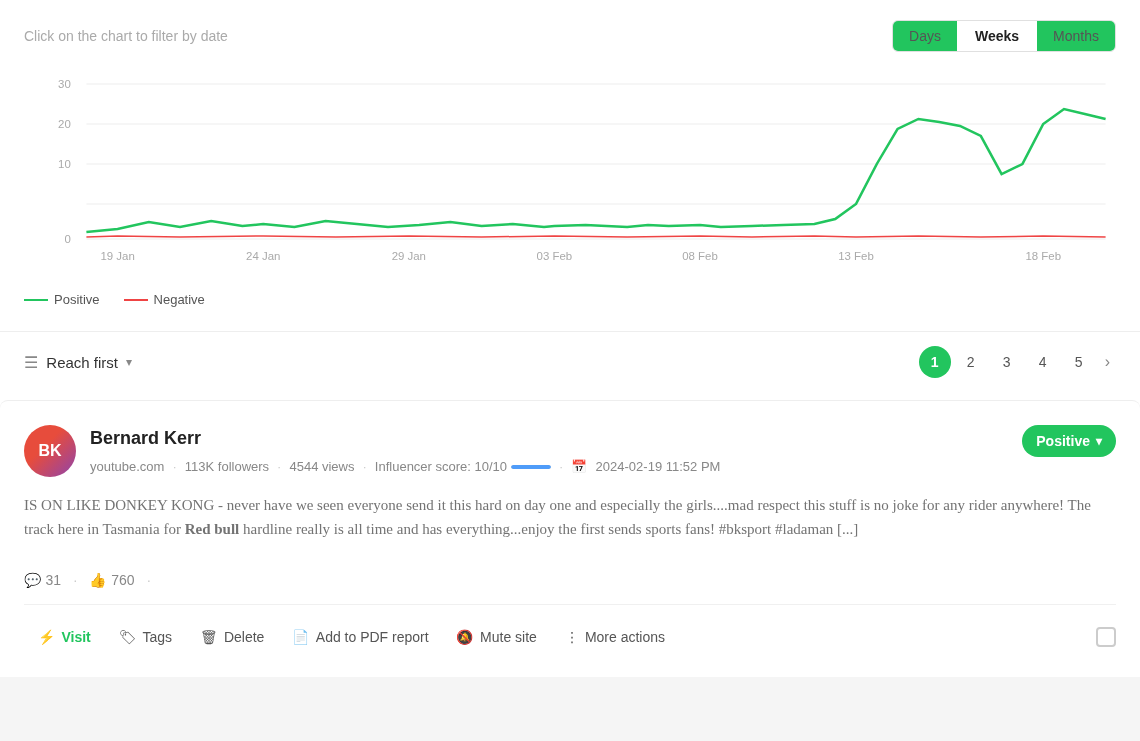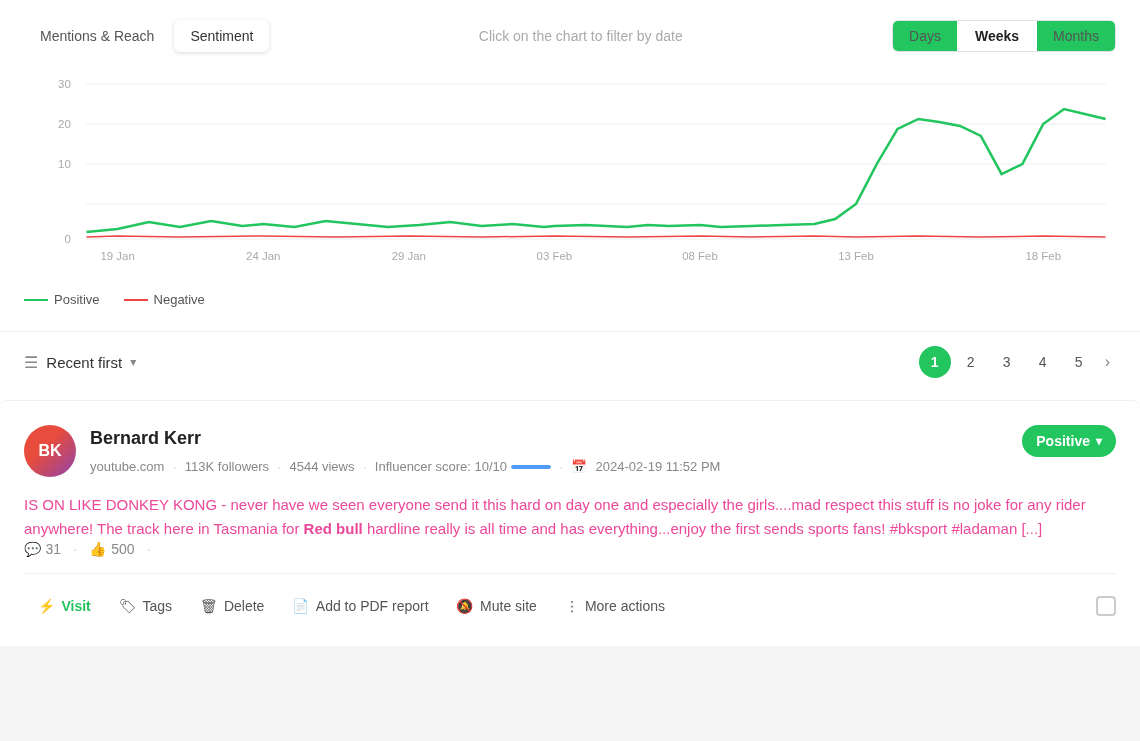--- a/index.html
+++ b/index.html
@@ -57,21 +57,21 @@
     .author-meta { display: flex; align-items: center; gap: 8px; font-size: 13px; color: #888; flex-wrap: wrap; text-align: right; }
     .meta-dot { color: #ccc; }
     .influencer-bar { display: inline-flex; align-items: center; gap: 4px; }
     .bar-track { width: 40px; height: 4px; background: #ddd; border-radius: 2px; overflow: hidden; }
     .bar-fill { height: 100%; background: #4f9cf9; border-radius: 2px; }
     .calendar-icon { color: #aaa; font-size: 13px; }
 
     .sentiment-badge { display: flex; align-items: center; gap: 6px; background: #22c55e; color: #fff; padding: 8px 14px; border-radius: 20px; font-size: 14px; font-weight: 600; cursor: pointer; }
     .sentiment-chevron { font-size: 12px; }
 
-    .post-content { font-size: 15px; line-height: 1.6; color: #ec4899; margin-bottom: 0; }
+    .post-content { font-size: 15px; line-height: 1.6; color: #737373; margin-bottom: 31px; font-family: Liberation Serif, serif; }
     .post-content strong { font-weight: 700; }
 
     .post-stats { display: flex; align-items: center; gap: 12px; font-size: 14px; color: #888; margin-bottom: 0; }
     .stat-item { display: flex; align-items: center; gap: 4px; }
 
     
     .post-actions { display: flex; align-items: center; gap: 0; padding-top: 16px; border-top: 1px solid #f0f0f0; margin-top: 16px; }
     .action-btn { display: flex; align-items: center; gap: 6px; padding: 8px 14px; font-size: 14px; color: #555; background: none; border: none; cursor: pointer; border-radius: 6px; white-space: nowrap; }
     .action-btn.visit { color: #22c55e; font-weight: 600; }
     .action-spacer { flex: 1; }
@@ -81,24 +81,20 @@
     .x-axis-label { font-size: 11px; fill: #aaa; }
     .grid-line { stroke: #eee; stroke-width: 1; }
   </style>
 </head>
 <body>
 
 <div class="container">
 
   <div class="chart-section">
     <div class="chart-header">
-      <div class="chart-tabs">
-        <button class="chart-tab">Mentions &amp; Reach</button>
-        <button class="chart-tab active">Sentiment</button>
-      </div>
       <span class="chart-hint">Click on the chart to filter by date</span>
       <div class="time-buttons">
         <button class="time-btn">Days</button>
         <button class="time-btn active">Weeks</button>
         <button class="time-btn">Months</button>
       </div>
     </div>
 
     <div class="chart-wrapper">
       <svg class="chart" viewBox="0 0 1050 200" preserveAspectRatio="none">
@@ -196,21 +192,21 @@
       <div class="legend-item">
         <div class="legend-line negative"></div>
         <span>Negative</span>
       </div>
     </div>
   </div>
 
   <div class="list-header">
     <div class="sort-control">
       <span class="sort-icon">☰</span>
-      <span class="sort-label">Recent first</span>
+      <span class="sort-label">Reach first</span>
       <span class="sort-arrow">▾</span>
     </div>
     <div class="pagination">
       <button class="page-btn active">1</button>
       <button class="page-btn">2</button>
       <button class="page-btn">3</button>
       <button class="page-btn">4</button>
       <button class="page-btn">5</button>
       <button class="page-next">›</button>
     </div>
@@ -252,21 +248,21 @@
     </p>
 
     <div class="post-stats">
       <div class="stat-item">
         <span>💬</span>
         <span>31</span>
       </div>
       <span class="meta-dot">·</span>
       <div class="stat-item">
         <span>👍</span>
-        <span>500</span>
+        <span>760</span>
       </div>
       <span class="meta-dot">·</span>
     </div>
 
     <div class="post-actions">
       <button class="action-btn visit">
         <span>⚡</span>
         <span>Visit</span>
       </button>
       <button class="action-btn">

